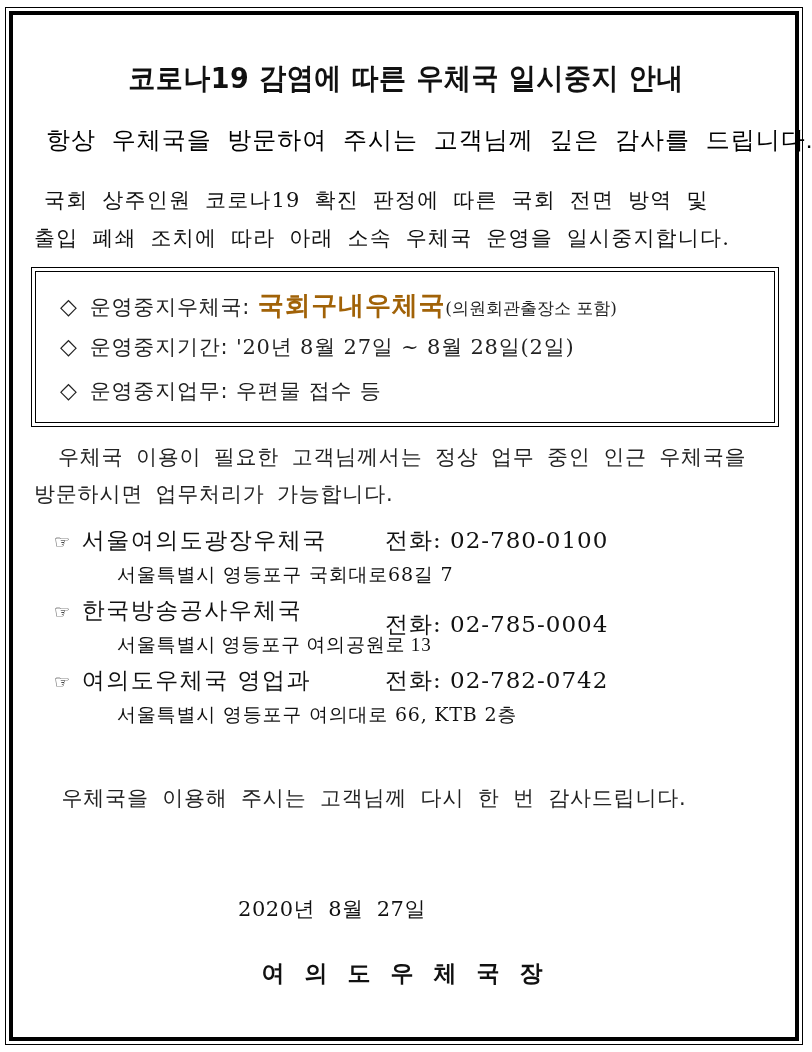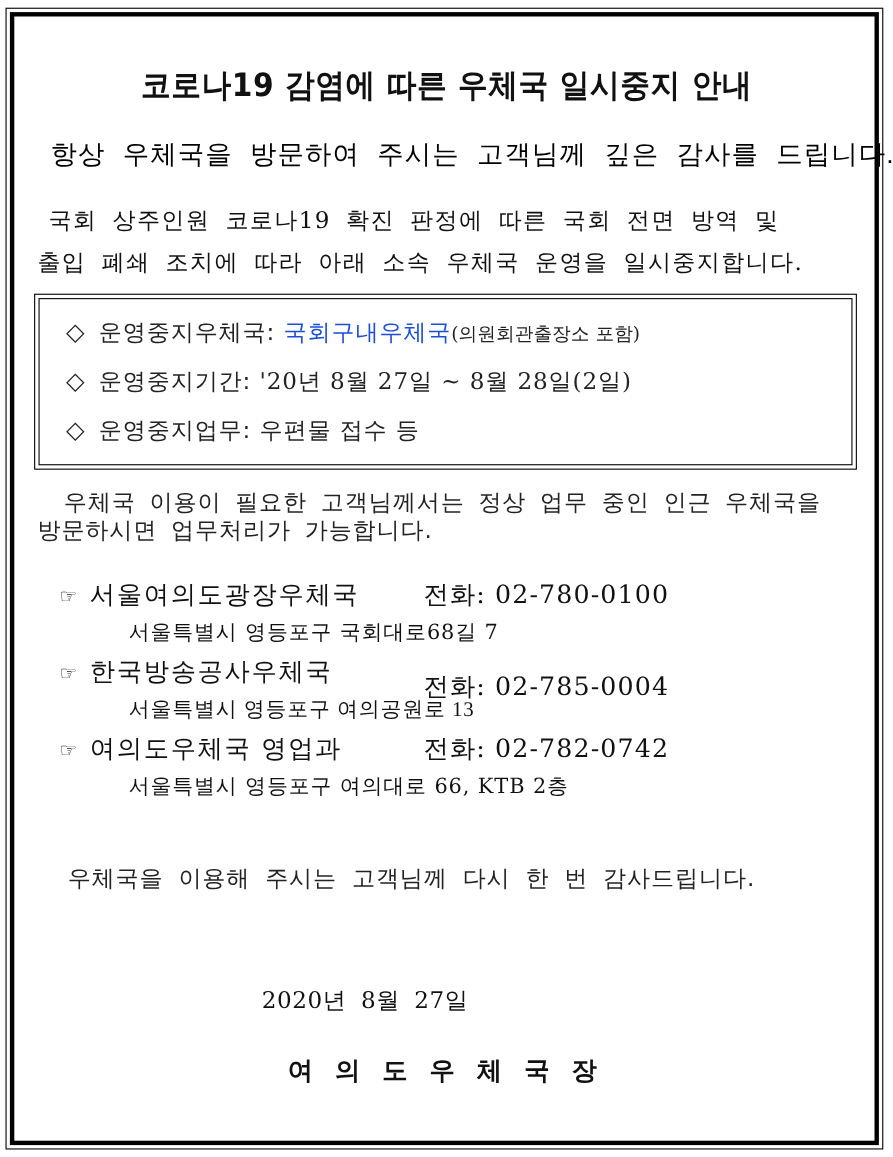--- a/index.html
+++ b/index.html
@@ -70,35 +70,35 @@
       letter-spacing: 0.8px;
       font-family: "DejaVu Sans", "Liberation Sans", sans-serif;
       color: #222;
     }
     .info-row .diamond {
       display: inline-block;
       font-size: 22px;
       margin-right: 12px;
     }
     .info-row .strong {
-      font-weight: normal;
-      color: #1d4ed8;
-      font-size: 21px;
+      font-weight: bold;
+      color: #a16207;
+      font-size: 26px;
     }
     .info-row .small {
       font-size: 17px;
       letter-spacing: 0;
     }
     .info-row .serif { font-family: "DejaVu Serif", "Liberation Serif", serif; }
     .r1 { left: 60px; top: 288px; }
     .r2 { left: 60px; top: 333px; }
     .r3 { left: 60px; top: 377px; }
 
     .p-near1 { left: 58px; top: 443px; font-family: "DejaVu Sans", "Liberation Sans", sans-serif; font-size: 21px; letter-spacing: 0.8px; word-spacing: 5px; color: #222; }
-    .p-near2 { left: 34px; top: 468px; font-family: "DejaVu Sans", "Liberation Sans", sans-serif; font-size: 21px; letter-spacing: 0.8px; word-spacing: 5px; color: #222; }
+    .p-near2 { left: 34px; top: 480px; font-family: "DejaVu Sans", "Liberation Sans", sans-serif; font-size: 21px; letter-spacing: 0.8px; word-spacing: 5px; color: #222; }
 
     .office-name {
       font-size: 23px;
       letter-spacing: 1.5px;
       font-family: "DejaVu Serif", "Liberation Serif", serif;
     }
     .office-name .hand {
       font-size: 18px;
       margin-right: 10px;
       display: inline-block;

